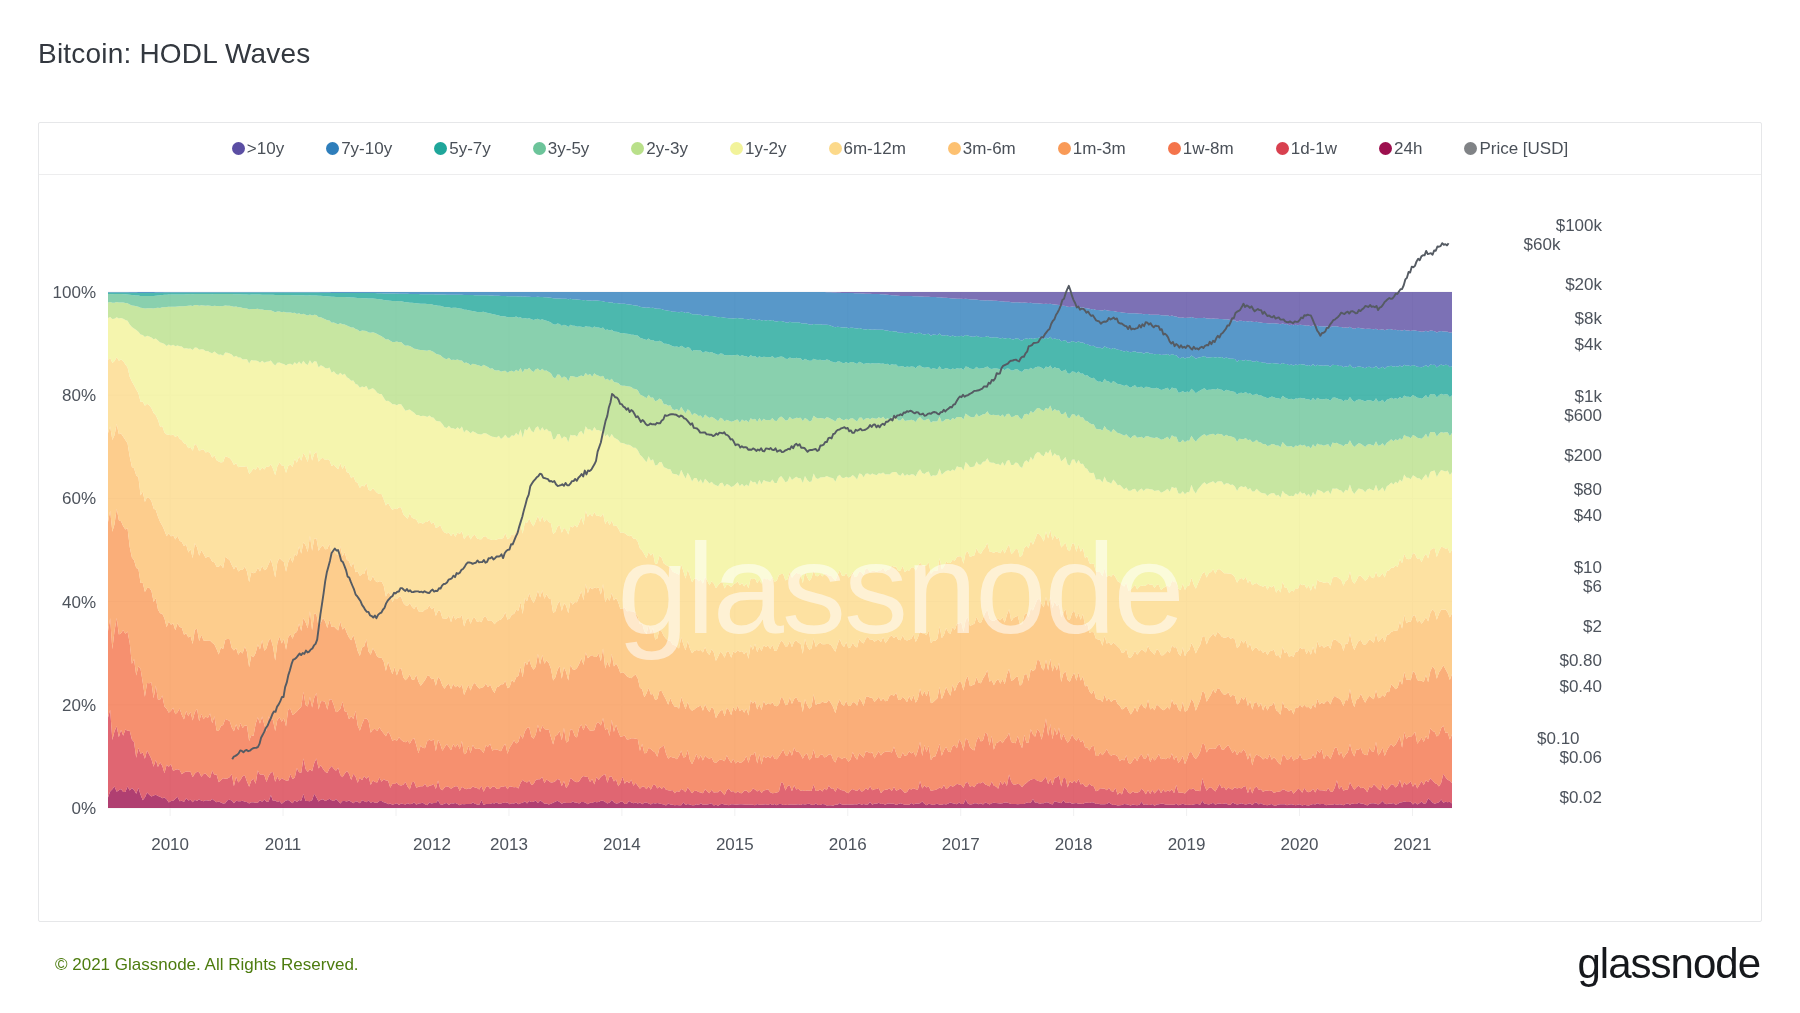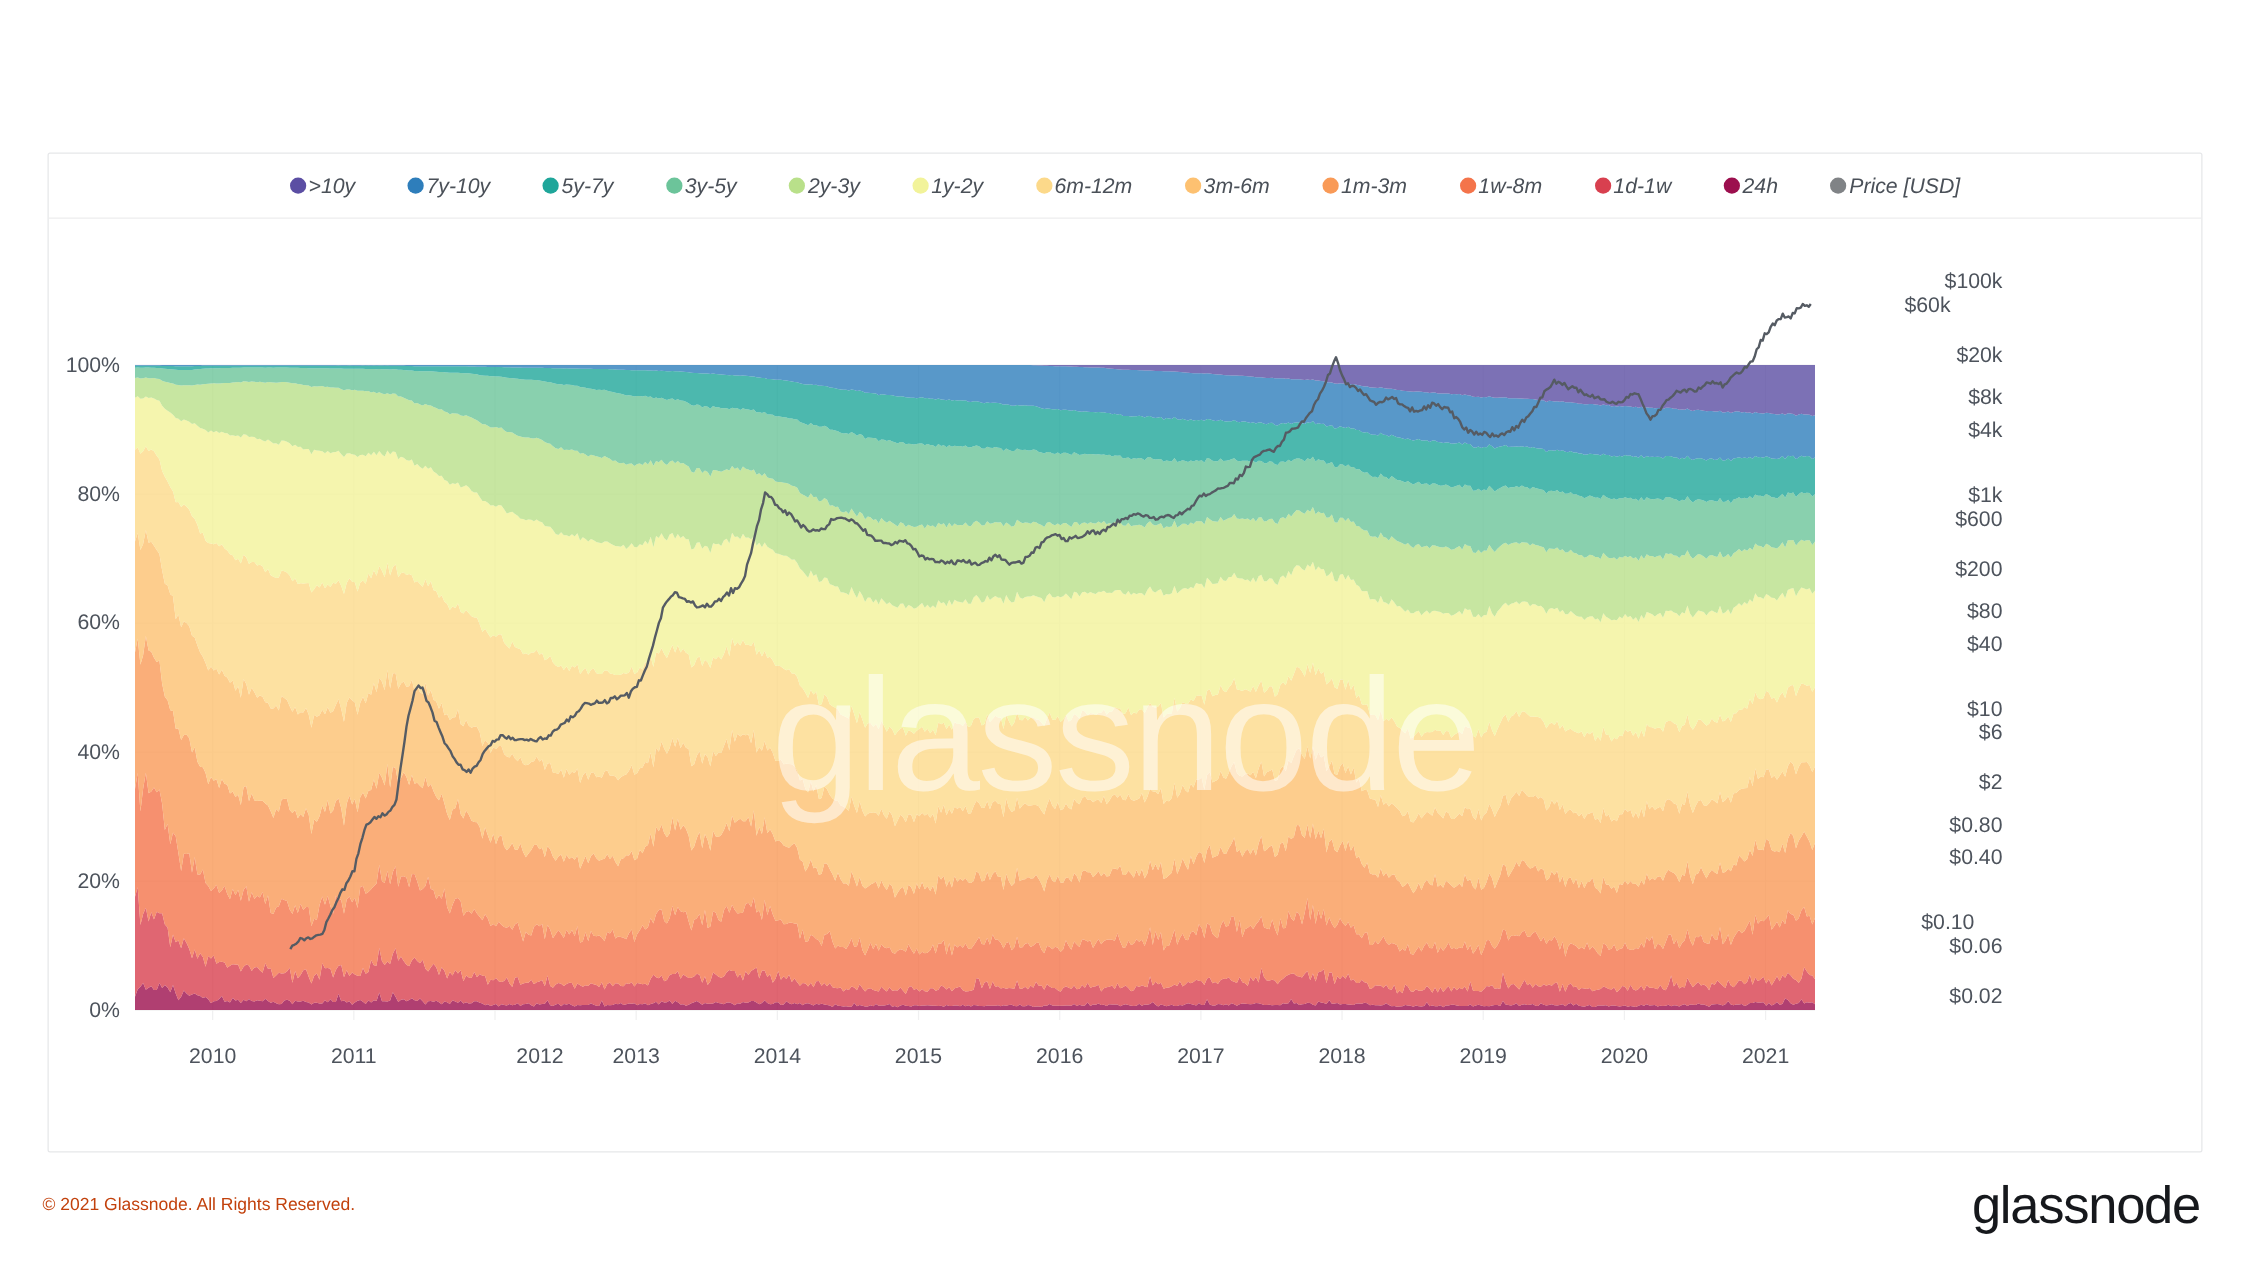--- a/index.html
+++ b/index.html
@@ -61,21 +61,20 @@
     border-bottom: 1px solid #ededee;
     box-sizing: border-box;
   }
   .legend-item {
     display: flex;
     align-items: center;
     gap: 2px;
     margin: 0 21px;
     cursor: pointer;
     white-space: nowrap;
-    font-style: italic;
   }
   .legend-dot {
     width: 13px;
     height: 13px;
     border-radius: 50%;
     flex: 0 0 auto;
     display: block;
   }
   .legend-label {
     font-size: 17px;
@@ -128,42 +127,43 @@
     color: rgba(255,255,255,0.55);
     letter-spacing: -2px;
     pointer-events: none;
     user-select: none;
     font-weight: 400;
   }
 
   
   .footer-copy {
     position: absolute;
-    left: 34px;
+    left: 55px;
     top: 955px;
-    font-size: 14px;
-    color: #c2410c;
+    font-size: 17px;
+    color: #4d7c0f;
     white-space: nowrap;
   }
   .footer-logo {
     position: absolute;
     right: 40px;
     top: 940px;
     font-size: 42px;
     color: #16181c;
     letter-spacing: -1px;
     white-space: nowrap;
     font-weight: 400;
   }
 </style>
 </head>
 <body>
 
 <div class="page">
 
+  <div class="chart-title">Bitcoin: HODL Waves</div>
 
   <div class="chart-card">
 
     <div class="legend" id="legend">
         <div class="legend-item">
           <span class="legend-dot" style="background: rgb(91, 78, 163);"></span>
           <span class="legend-label">&gt;10y</span>
         </div>
         <div class="legend-item">
           <span class="legend-dot" style="background: rgb(46, 126, 187);"></span>

